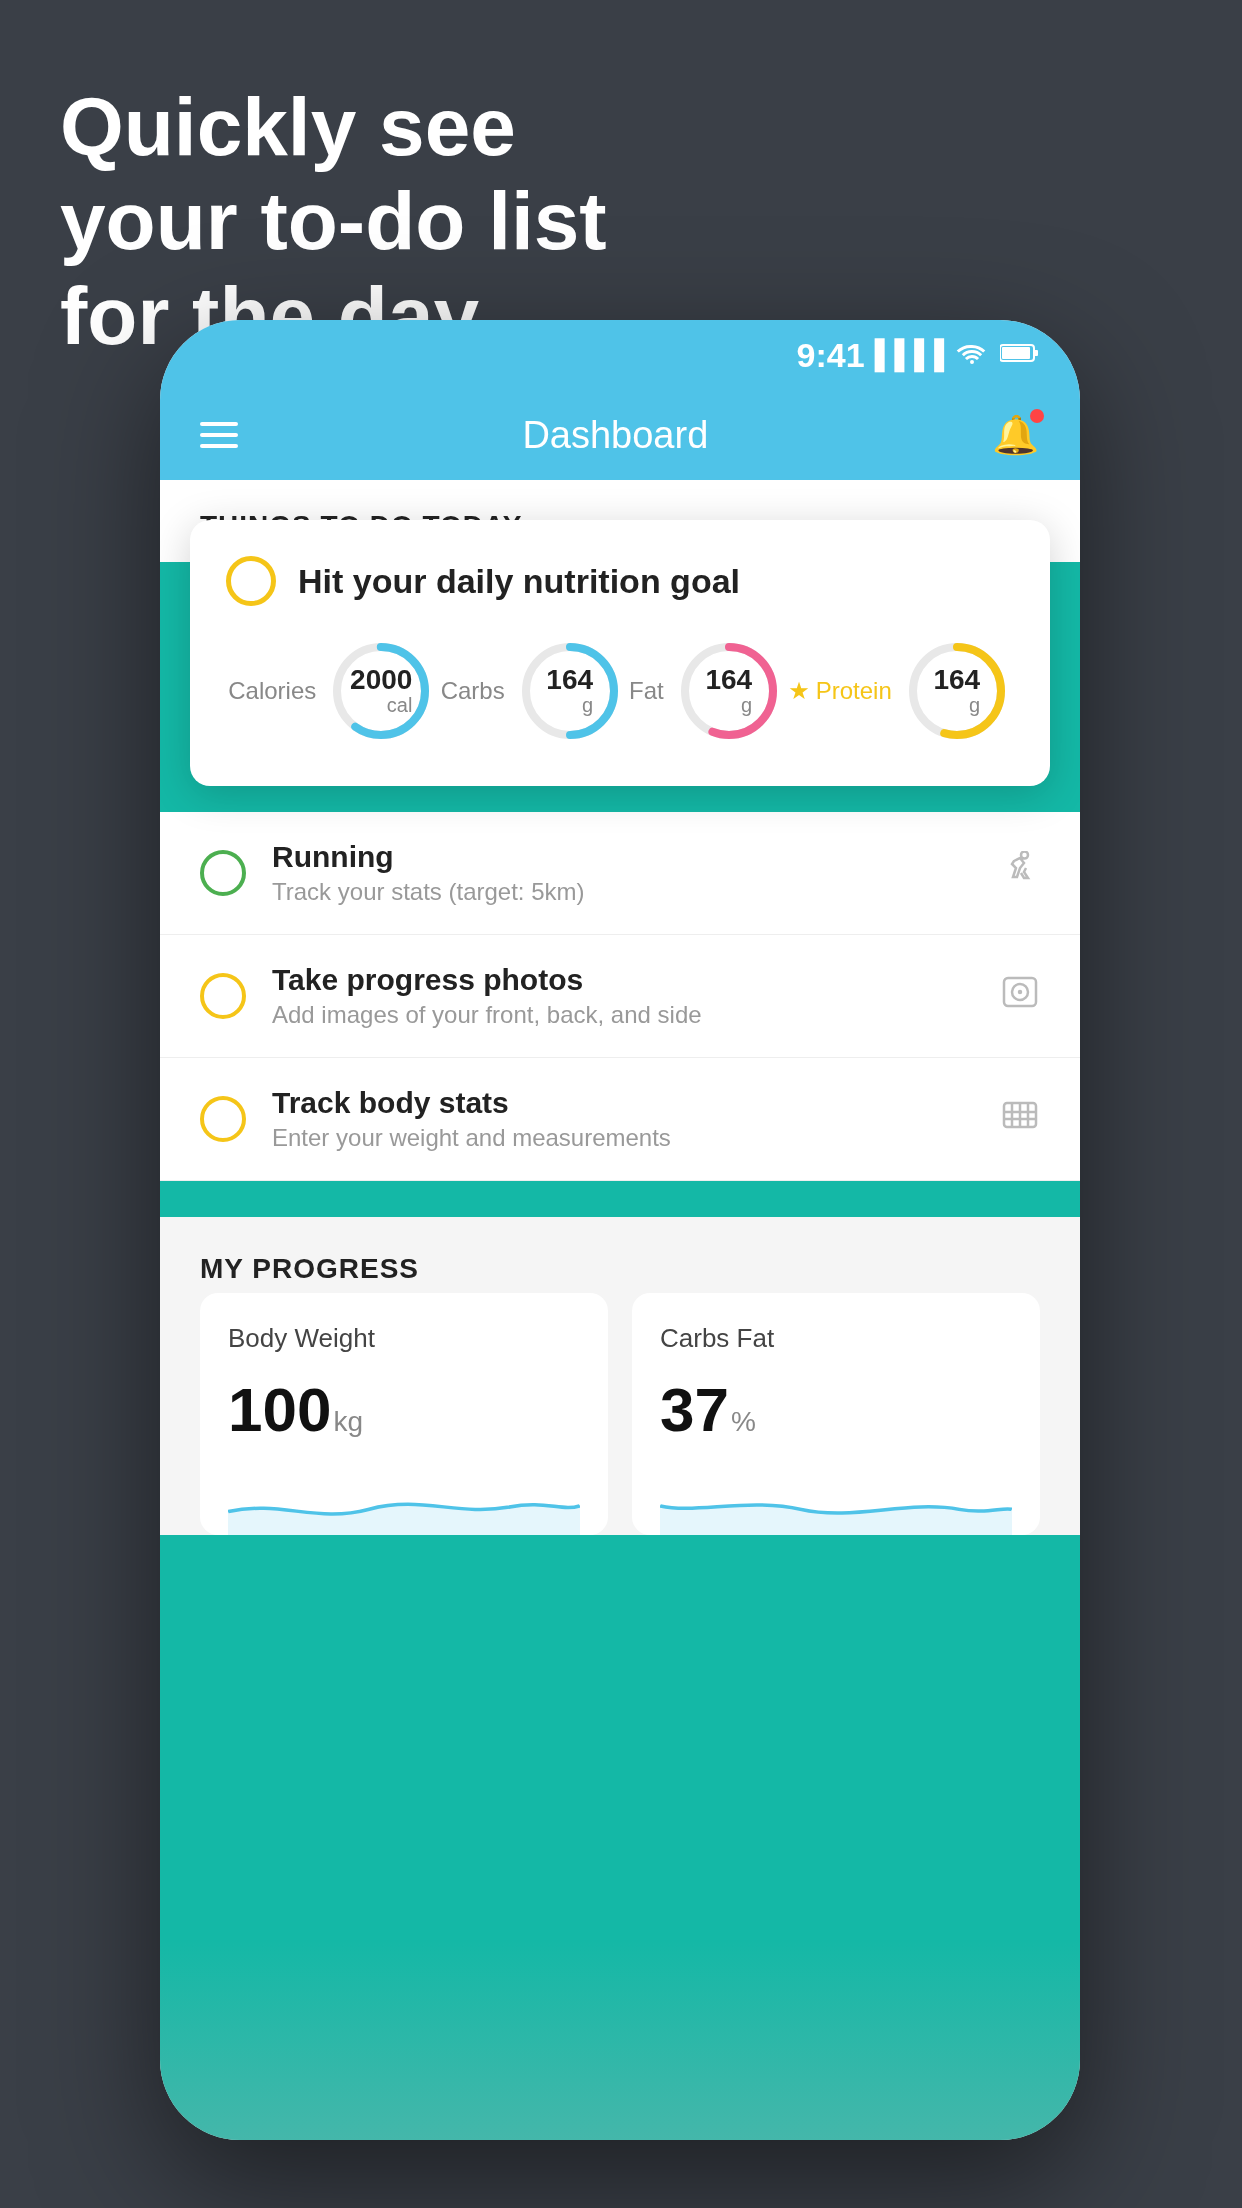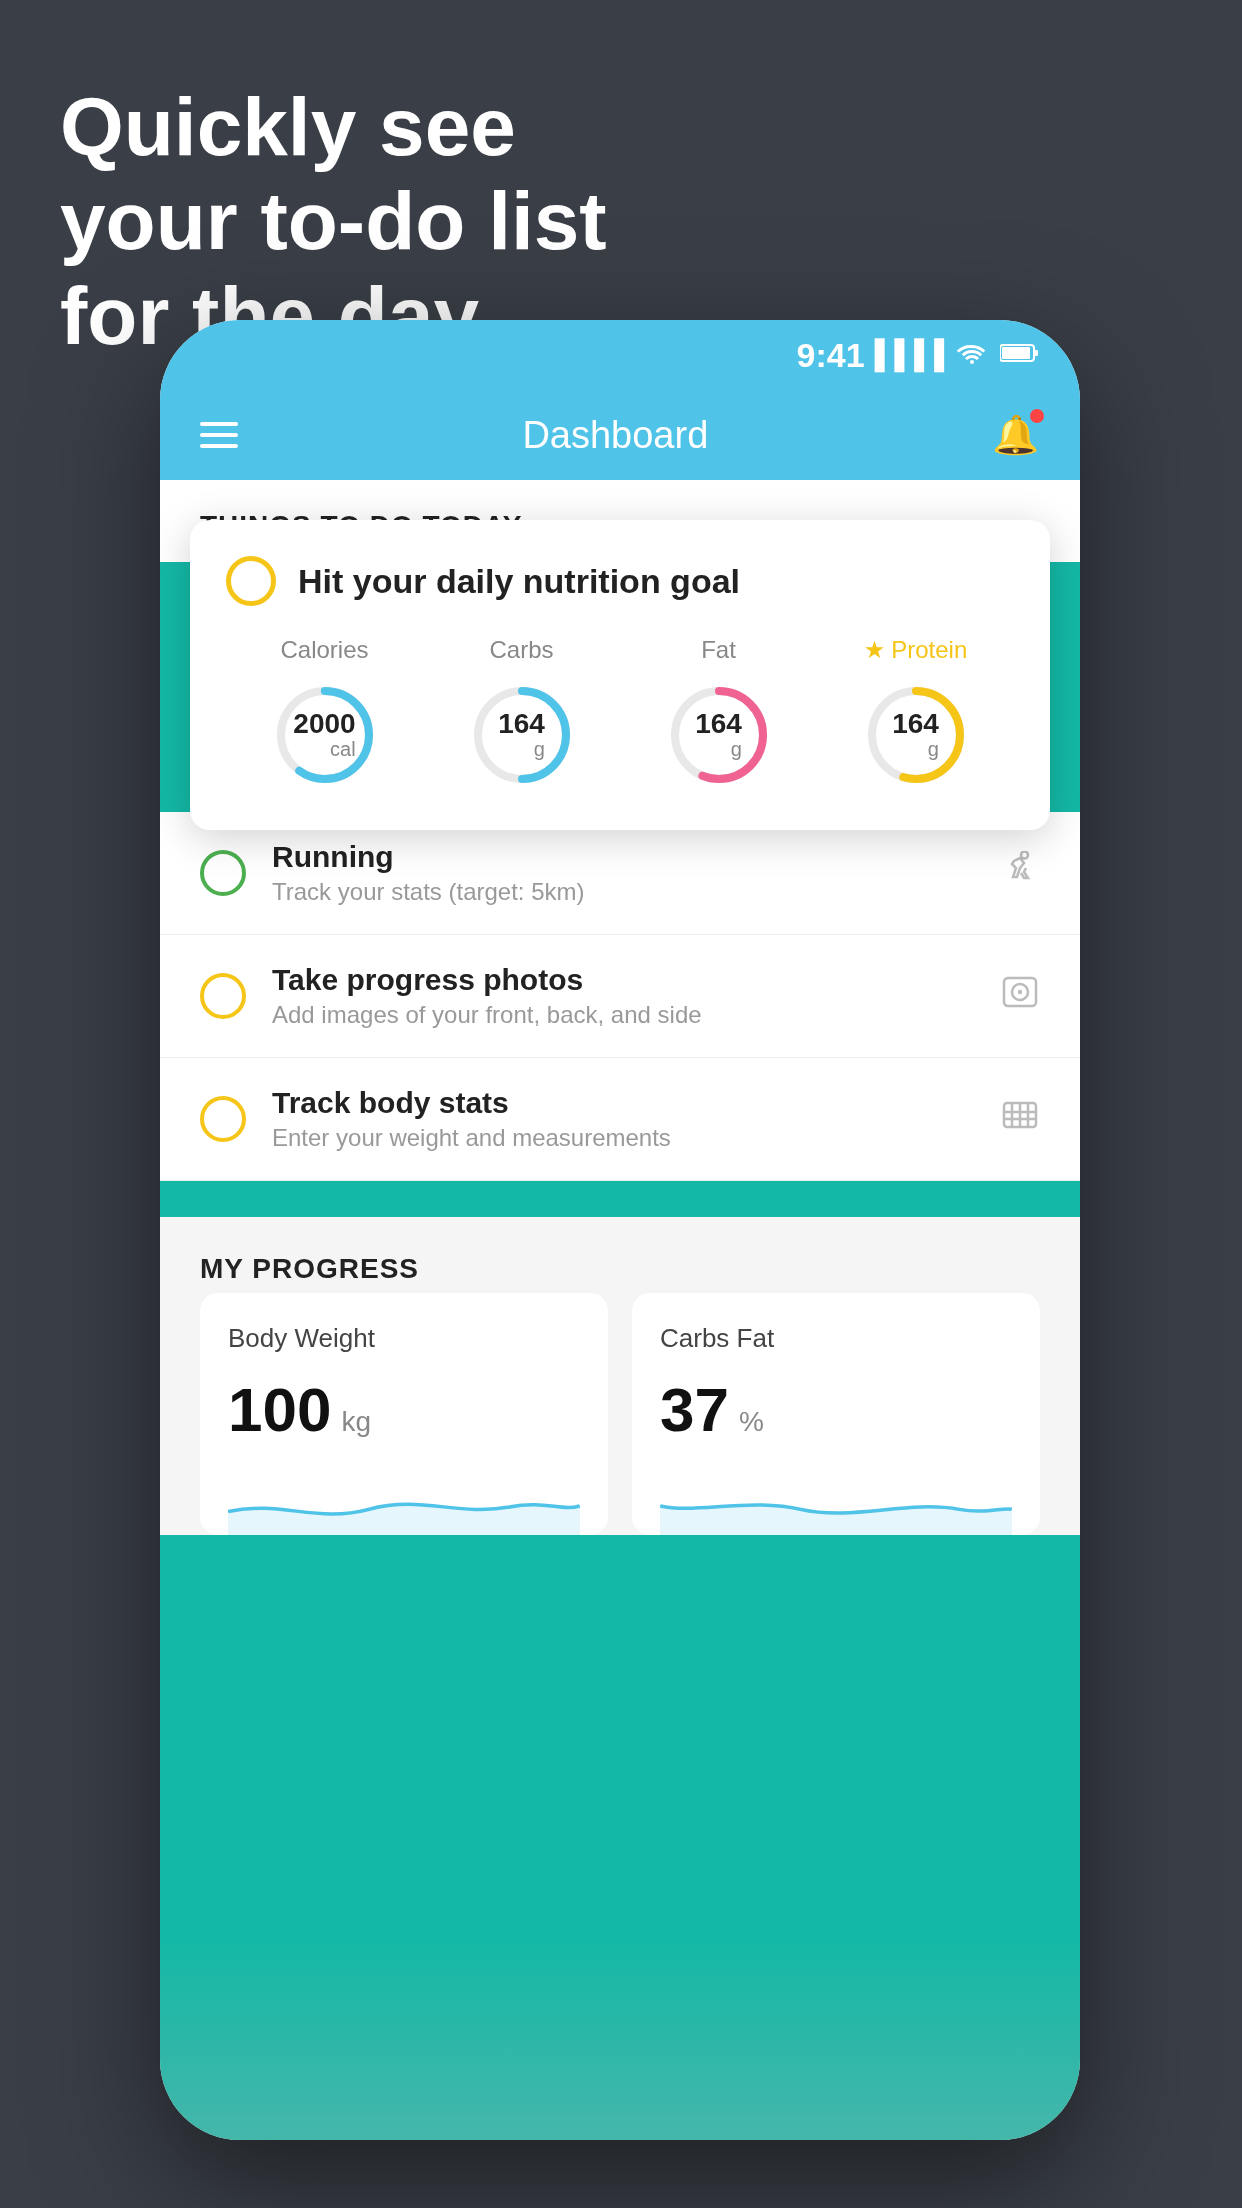--- a/index.html
+++ b/index.html
@@ -153,23 +153,23 @@
       font-weight: 600;
       color: #222;
     }
     .nutrition-macros {
       display: flex;
       justify-content: space-around;
       align-items: flex-start;
     }
     .macro-item {
       display: flex;
-      flex-direction: column;
-      align-items: center;
-      gap: 16px;
+      flex-direction: row;
+      align-items: center;
+      gap: 10px;
     }
     .macro-label {
       font-size: 24px;
       color: #888;
     }
     .macro-label.star {
       color: #f5c518;
       display: flex;
       align-items: center;
       gap: 6px;
@@ -269,21 +269,21 @@
       color: #444;
       font-weight: 500;
       margin-bottom: 20px;
     }
     .progress-card-value {
       font-size: 62px;
       font-weight: 800;
       color: #111;
       display: flex;
       align-items: baseline;
-      gap: 10px;
+      gap: 2px;
     }
     .progress-card-unit {
       font-size: 28px;
       color: #888;
       font-weight: 400;
     }
     .progress-chart {
       margin-top: 20px;
       height: 70px;
       position: relative;

